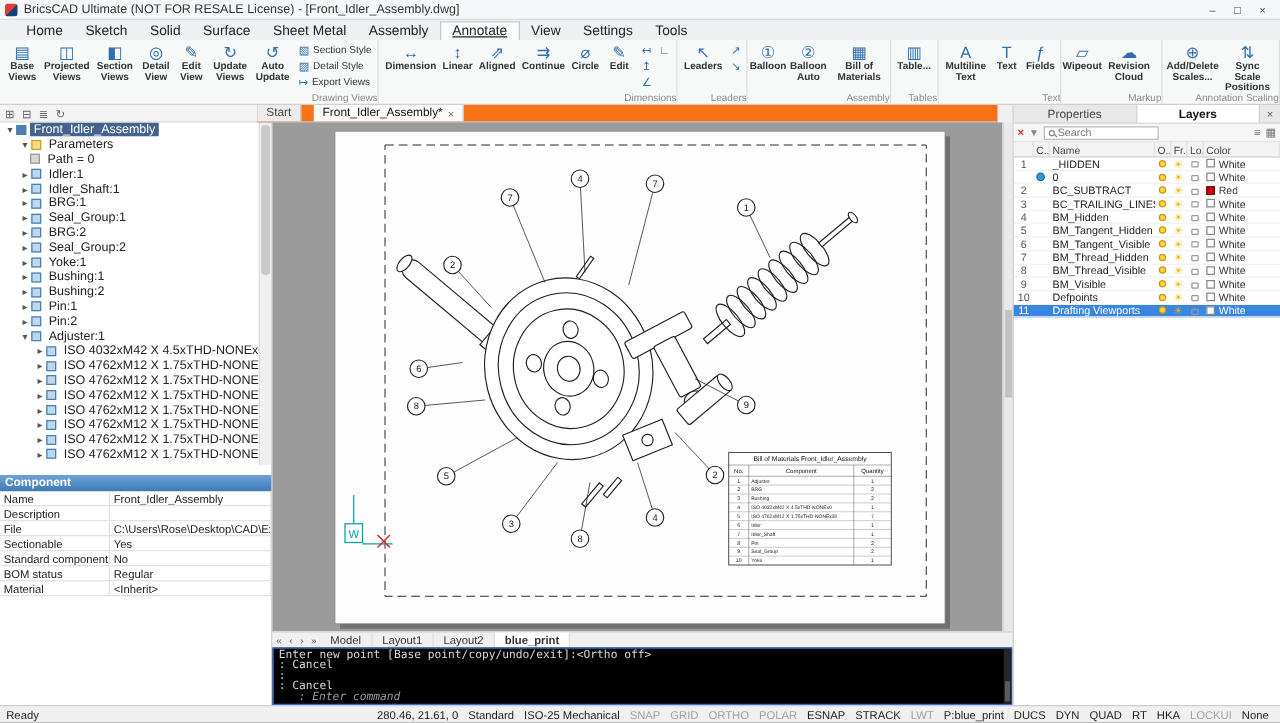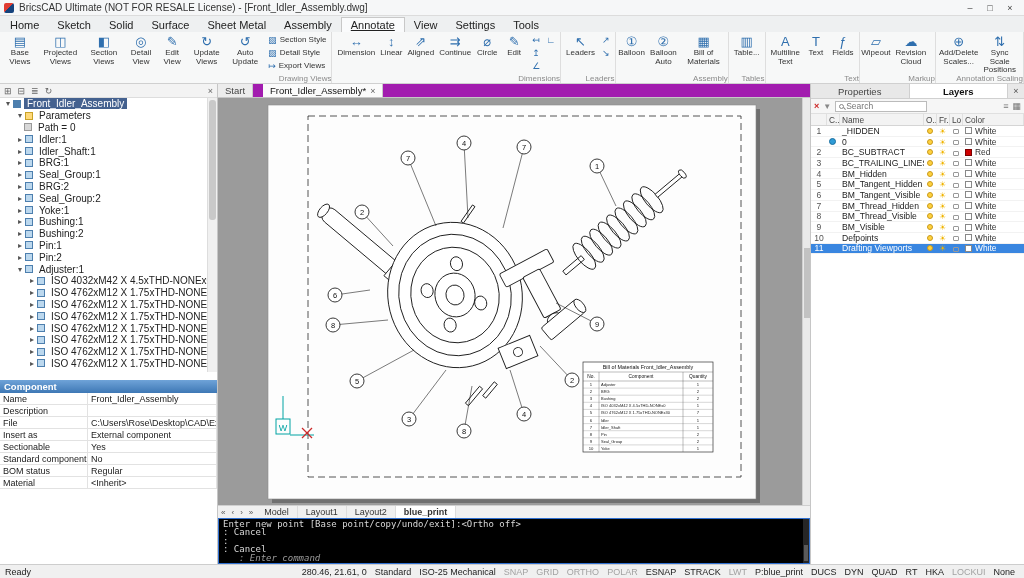--- a/index.html
+++ b/index.html
@@ -7,31 +7,31 @@
 #app{position:relative;width:1024px;height:578px;background:#f0f0f0;font-family:"Liberation Sans",sans-serif;overflow:hidden;color:#222;}
 
 
 .titlebar{position:absolute;left:0;top:0;width:100%;height:16px;background:#f6f7f8;border-bottom:1px solid #dcdcdc;display:flex;align-items:center;padding:0 4px;font-size:10px;}
 .tb-logo{width:10px;height:10px;background:linear-gradient(135deg,#e03c31 50%,#15427c 50%);margin-right:5px;border-radius:2px;flex:0 0 10px;}
 .tb-title{color:#333;white-space:nowrap;}
 .tb-btns{margin-left:auto;display:flex;}
 .tb-btn{width:20px;height:14px;display:flex;align-items:center;justify-content:center;font-size:9px;color:#444;}
 
 
-.menubar{position:absolute;left:0;top:16px;width:100%;height:16px;background:#eef0f1;display:flex;align-items:flex-end;padding-left:1px;font-size:11px;}
+.menubar{position:absolute;left:0;top:16px;width:100%;height:16px;background:#eef0f1;display:flex;align-items:flex-end;padding-left:12px;font-size:11px;}
 .mtab{padding:1px 9px;color:#222;}
 .mtab.active{background:#fafbfc;border:1px solid #c8c8c8;border-bottom:none;text-decoration:underline;}
 
 
 .ribbon{position:absolute;left:0;top:32px;width:100%;height:52px;background:#f7f8f8;border-bottom:1px solid #d0d0d0;display:flex;overflow:hidden;}
 .rgroup{position:relative;display:flex;flex-direction:column;border-right:1px solid #dedede;padding:1px 3px 9px;}
 .rrow{display:flex;align-items:flex-start;gap:1px;}
 .rlarge{display:flex;flex-direction:column;align-items:center;min-width:26px;max-width:46px;background:none;border:none;padding:1px 2px 0;font-family:inherit;cursor:default;}
 .ricon{font-size:13px;line-height:15px;color:#2f6fae;}
-.rlabel{font-size:8px;line-height:8.5px;text-align:center;color:#333;}
+.rlabel{font-size:8px;line-height:8.5px;text-align:center;color:#333;font-weight:bold;}
 .rsmallcol{display:grid;grid-template-rows:repeat(3,13px);grid-auto-flow:column;gap:0 2px;margin-left:2px;}
 .rsmall{display:flex;align-items:center;gap:3px;background:none;border:none;padding:0 2px;font-family:inherit;}
 .rsicon{font-size:9px;color:#2f6fae;}
 .rslabel{font-size:8px;color:#333;white-space:nowrap;}
 .rcaption{position:absolute;left:0;right:0;bottom:0;text-align:right;font-size:8px;color:#8a8a8a;white-space:nowrap;overflow:hidden;}
 
 
 .leftpanel{position:absolute;left:0;top:84px;width:218px;height:480px;background:#fff;border-right:1px solid #c6c6c6;}
 .lp-toolbar{height:14px;background:#f3f3f3;border-bottom:1px solid #ddd;display:flex;align-items:center;gap:6px;padding:0 4px;font-size:9px;color:#666;}
 .lp-ic[data-name="close-panel-icon"]{margin-left:auto;}
@@ -45,21 +45,21 @@
 .tlabel{padding:0 3px;overflow:hidden;}
 .tlabsel{background:#44618f;color:#fff;}
 .tree-scroll{position:absolute;right:0;top:14px;width:10px;height:274px;background:#f0f0f0;border-left:1px solid #ddd;}
 .tree-thumb{position:absolute;left:1px;top:2px;width:7px;height:120px;background:#c9c9c9;border-radius:3px;}
 .comp-panel{position:absolute;left:0;top:296px;width:217px;}
 .comp-header{height:13px;background:linear-gradient(#6fa3d8,#3e78b5);color:#fff;font-size:9.5px;font-weight:bold;padding:1px 4px;}
 .crow{display:grid;grid-template-columns:88px 1fr;height:12px;border-bottom:1px solid #e2e2e2;font-size:9px;}
 .crow span{padding:1px 3px;overflow:hidden;white-space:nowrap;border-right:1px solid #e2e2e2;}
 
 
-.doctabs{position:absolute;left:218px;top:84px;width:592px;height:14px;background:#a21caf;border-bottom:1px solid #c6c6c6;display:flex;font-size:9.5px;}
+.doctabs{position:absolute;left:206px;top:84px;width:592px;height:14px;background:#f97316;border-bottom:1px solid #c6c6c6;display:flex;font-size:9.5px;}
 .dtab{display:flex;align-items:center;gap:4px;padding:0 7px;background:#ececec;border-right:1px solid #c9c9c9;color:#444;}
 .dtab.active{background:#fbfbfb;color:#111;margin-left:10px;}
 .dtab .x{font-size:9px;color:#666;}
 .canvas{position:absolute;left:218px;top:98px;width:584px;height:407px;background:#9b9b9b;}
 .canvas svg{display:block;}
 .canvas-scroll{position:absolute;left:802px;top:98px;width:8px;height:407px;background:#e9e9e9;border-left:1px solid #d0d0d0;}
 .canvas-thumb{position:absolute;left:1px;top:150px;width:6px;height:70px;background:#c2c2c2;}
 .layoutbar{position:absolute;left:218px;top:505px;width:592px;height:13px;background:#f0f0f0;border-top:1px solid #cfcfcf;display:flex;align-items:center;font-size:9px;}
 .lnav{padding:0 3px;color:#555;font-size:8px;}
 .ltab{padding:0 8px;height:100%;display:flex;align-items:center;color:#333;border-right:1px solid #ddd;}
@@ -454,24 +454,20 @@
             <span class="clab" data-name="property-label">Name</span>
             <span class="cval" data-name="property-value">Front_Idler_Assembly</span>
           </div>
           <div class="crow" data-name="property-row-description">
             <span class="clab" data-name="property-label">Description</span>
             <span class="cval" data-name="property-value"></span>
           </div>
           <div class="crow" data-name="property-row-file">
             <span class="clab" data-name="property-label">File</span>
             <span class="cval" data-name="property-value">C:\Users\Rose\Desktop\CAD\Exce...</span>
-          </div>
-          <div class="crow" data-name="property-row-insert-as">
-            <span class="clab" data-name="property-label">Insert as</span>
-            <span class="cval" data-name="property-value">External component</span>
           </div>
           <div class="crow" data-name="property-row-sectionable">
             <span class="clab" data-name="property-label">Sectionable</span>
             <span class="cval" data-name="property-value">Yes</span>
           </div>
           <div class="crow" data-name="property-row-standard-component">
             <span class="clab" data-name="property-label">Standard component</span>
             <span class="cval" data-name="property-value">No</span>
           </div>
           <div class="crow" data-name="property-row-bom-status">

